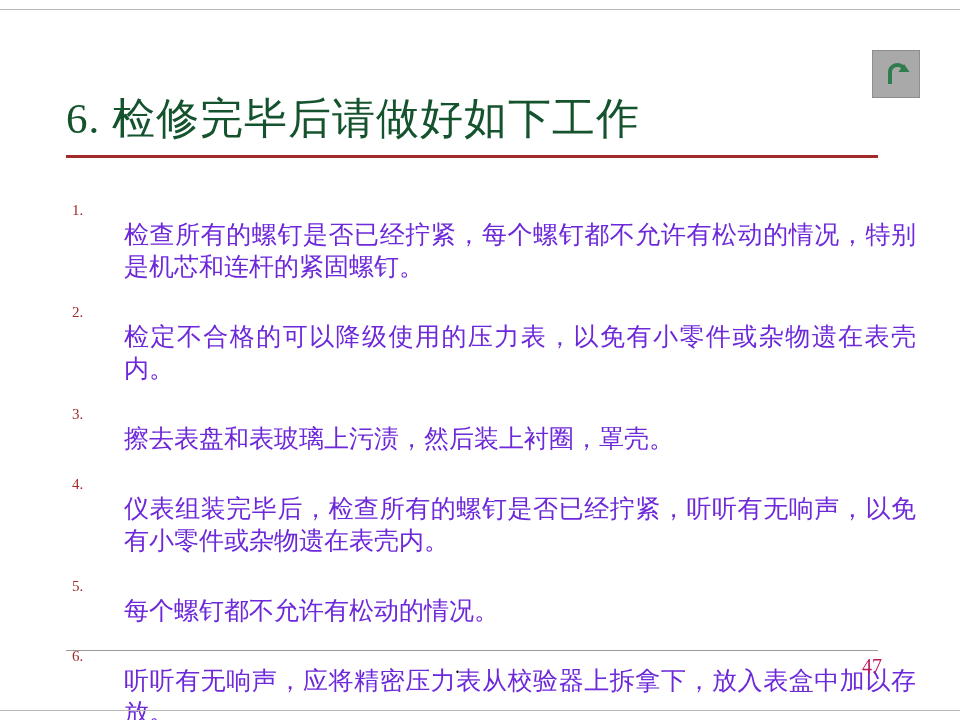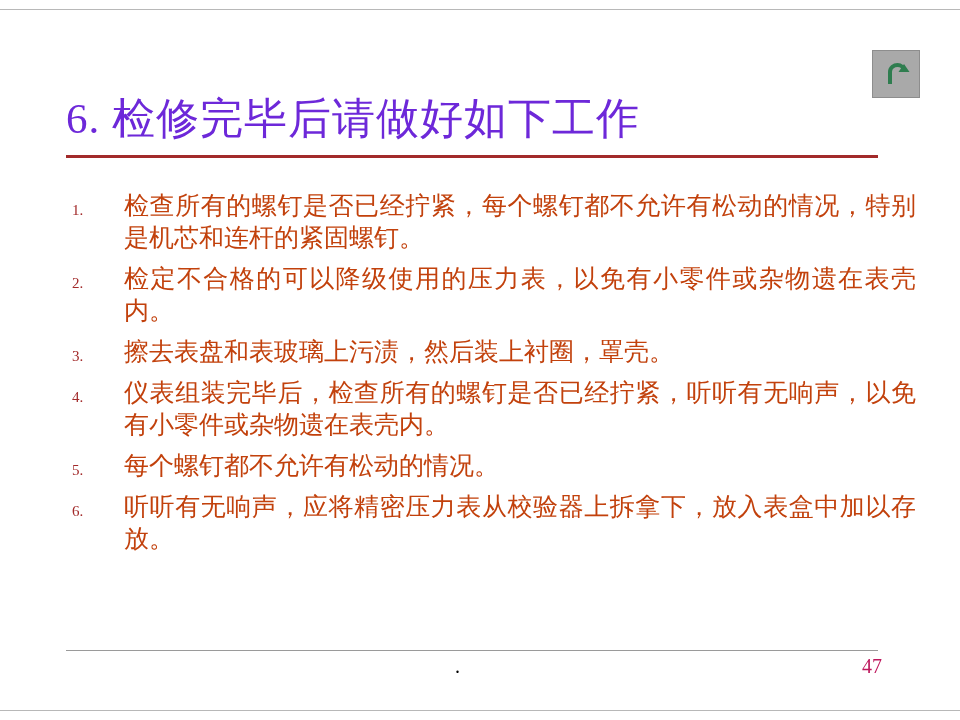--- a/index.html
+++ b/index.html
@@ -50,21 +50,21 @@
   .return-btn svg { display: block; }
 
   
   .title {
     position: absolute;
     left: 66px;
     top: 95px;
     width: 820px;
     font-size: 43px;
     line-height: 1.12;
-    color: #6d28d9;
+    color: #14532d;
     letter-spacing: 1px;
     white-space: nowrap;
   }
   .title-rule {
     position: absolute;
     left: 66px;
     top: 155px;
     width: 812px;
     height: 3px;
     background: #a22a2a;
@@ -88,22 +88,23 @@
     color: #a22a2a;
     font-size: 15px;
     font-family: "Liberation Serif", serif;
     padding-top: 12px;
     padding-left: 6px;
   }
   .text {
     flex: 1 1 auto;
     font-size: 25px;
     line-height: 1.28;
-    color: #c2410c;
+    color: #6d28d9;
     text-align: justify;
+    margin-top: 29px;
   }
 
   
   .footer-rule {
     position: absolute;
     left: 66px;
     top: 650px;
     width: 812px;
     height: 1px;
     background: #9a9a9a;

